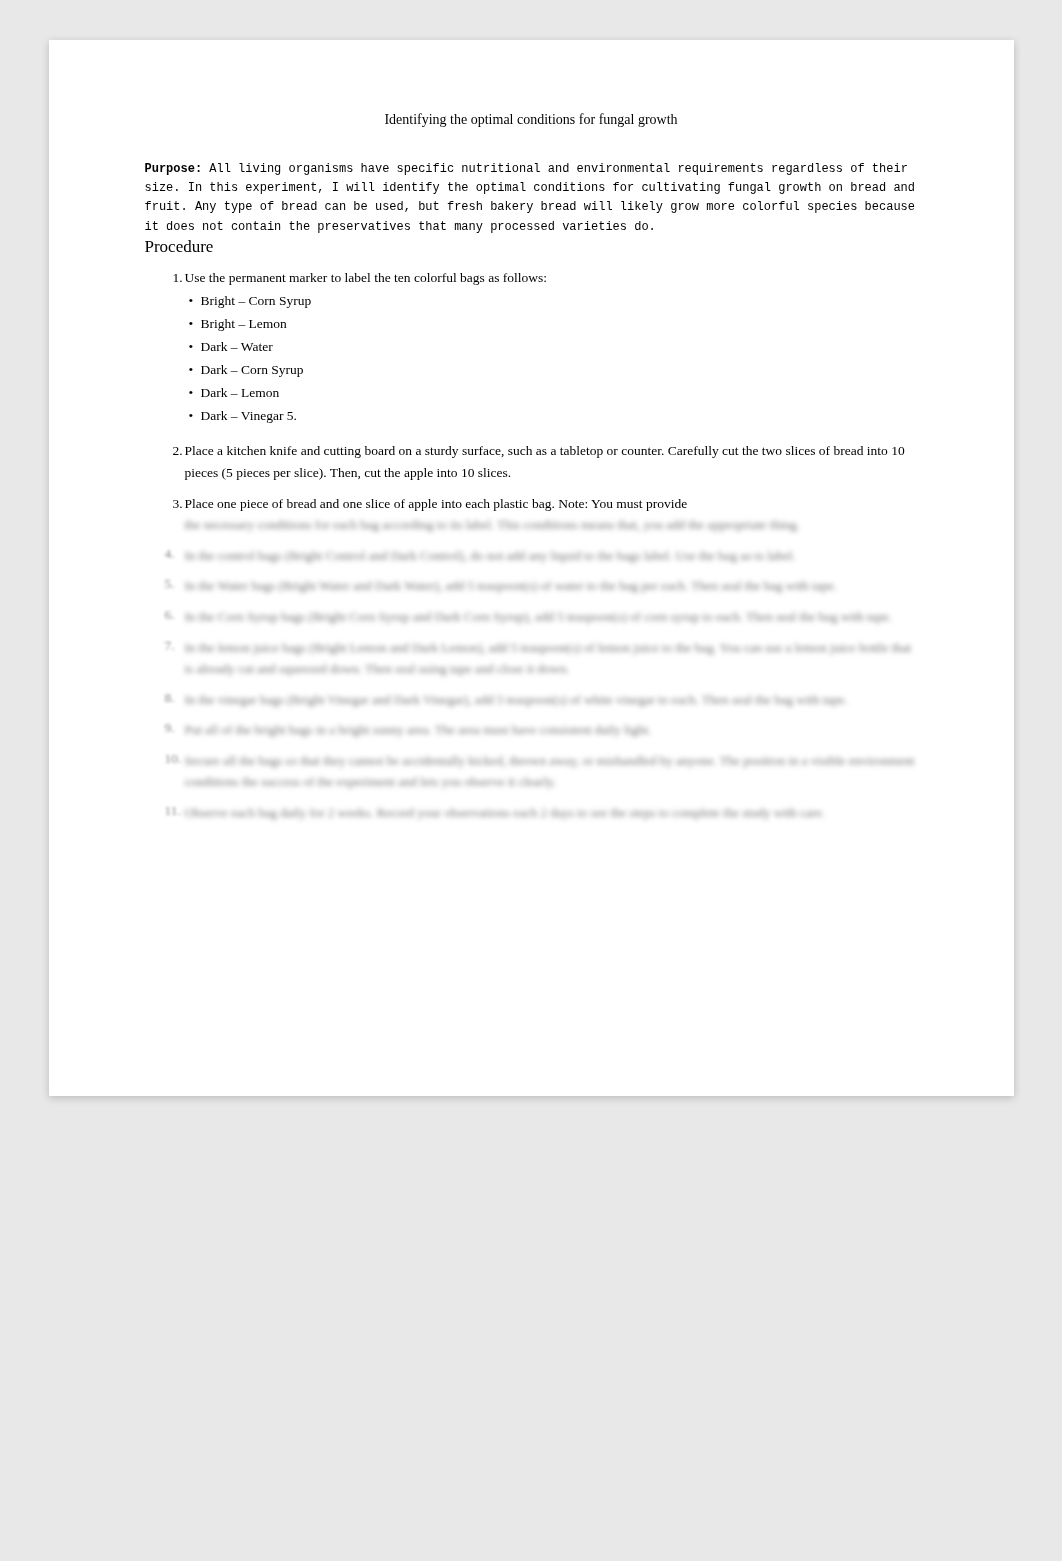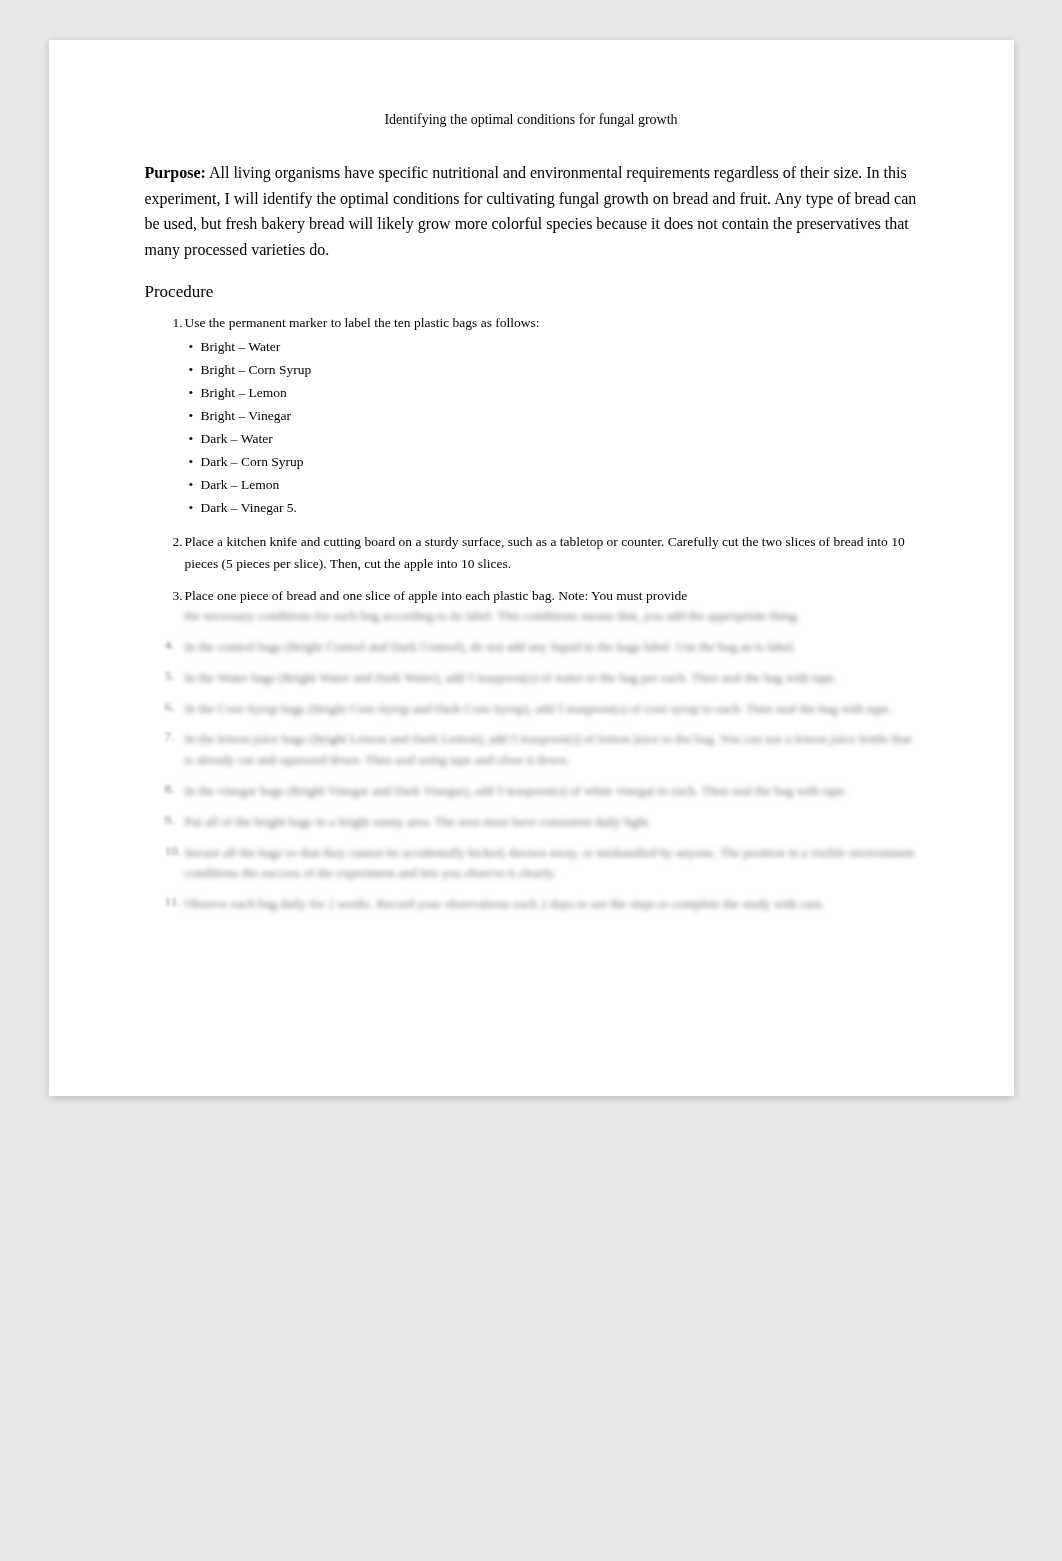--- a/index.html
+++ b/index.html
@@ -27,24 +27,23 @@
 
     .title {
       text-align: center;
       font-size: 14px;
       font-family: 'Times New Roman', Times, serif;
       margin-bottom: 32px;
       font-weight: normal;
     }
 
     .purpose {
-      font-size: 16px;
+      font-size: 12px;
       line-height: 1.6;
-      margin-bottom: 20px;
-      font-family: Liberation Serif, serif;
+      font-family: Liberation Mono, monospace;
     }
 
     .procedure-heading {
       font-size: 17px;
       font-family: 'Times New Roman', Times, serif;
       margin-bottom: 10px;
       font-weight: normal;
     }
 
     .procedure-list {
@@ -132,26 +131,24 @@
     <span> All living organisms have specific nutritional and environmental requirements regardless of their size. In this experiment, I will identify the optimal conditions for cultivating fungal growth on bread and fruit. Any type of bread can be used, but fresh bakery bread will likely grow more colorful species because it does not contain the preservatives that many processed varieties do.</span>
   </p>
 
   <p class="procedure-heading">Procedure</p>
 
   <ol class="procedure-list">
 
     <li>
       <span class="num">1.</span>
       <div class="content">
-        <span>Use the permanent marker to label the ten plastic bags as follows:</span>
+        <span>Use the permanent marker to label the ten colorful bags as follows:</span>
         <ul class="sub-list">
-          <li><span>Bright – Water</span></li>
           <li><span>Bright – Corn Syrup</span></li>
           <li><span>Bright – Lemon</span></li>
-          <li><span>Bright – Vinegar</span></li>
           <li><span>Dark – Water</span></li>
           <li><span>Dark – Corn Syrup</span></li>
           <li><span>Dark – Lemon</span></li>
           <li><span>Dark – Vinegar 5.</span></li>
         </ul>
       </div>
     </li>
 
     <li>
       <span class="num">2.</span>

